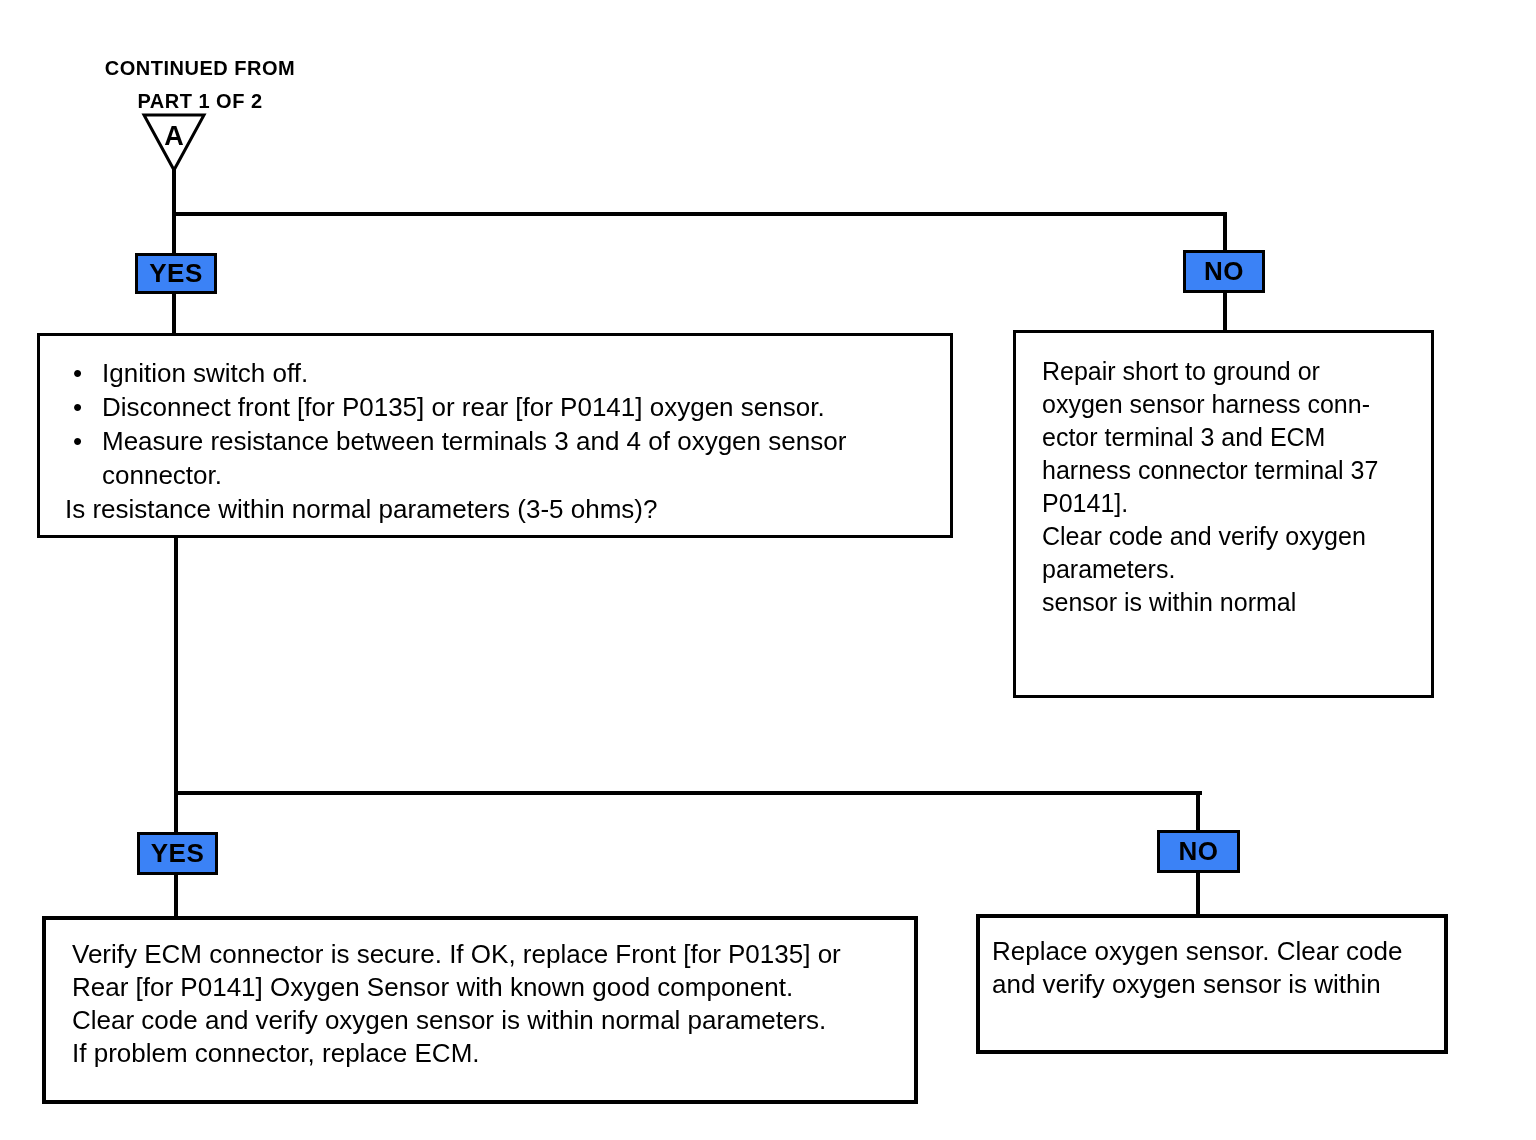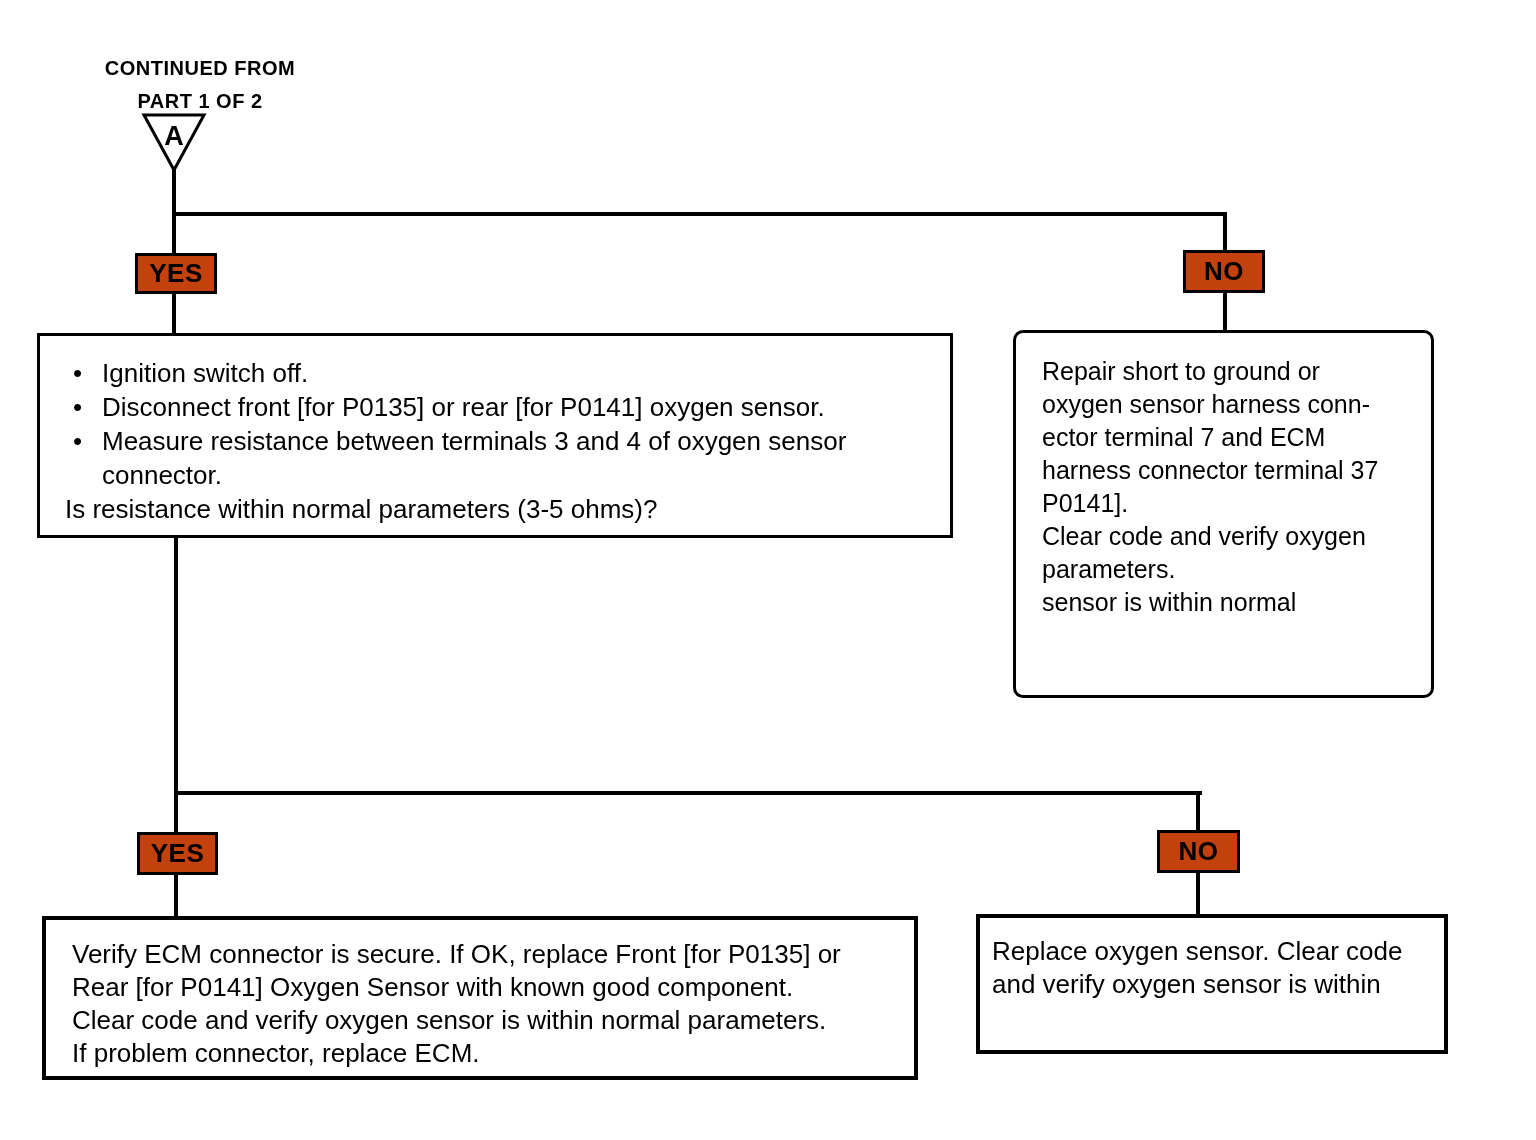--- a/index.html
+++ b/index.html
@@ -16,34 +16,34 @@
     letter-spacing:0.5px;
   }
   
   .tri-svg { position:absolute; left:139px; top:112px; }
   .tri-label {
     position:absolute; left:160px; top:121px; width:28px; text-align:center;
     font-weight:bold; font-size:27px;
   }
   
   .yn {
-    position:absolute; box-sizing:border-box; border:3px solid #000; background:#c2410c;
+    position:absolute; box-sizing:border-box; border:3px solid #000; background:#3b82f6;
     display:flex; align-items:center; justify-content:center;
     font-weight:bold; font-size:26px; letter-spacing:0.5px;
   }
   
   .pbox {
     position:absolute; box-sizing:border-box; border:3px solid #000; background:#fff;
     font-size:26px; line-height:34px;
   }
   .pbox.thick { border-width:4px; }
   .box1 { left:37px; top:333px; width:916px; height:205px; padding:20px 18px 0 25px; }
   .box2 { left:1013px; top:330px; width:421px; height:368px; padding:22px 8px 0 26px;
-          font-size:25px; line-height:33px;border-radius:10px; }
-  .box3 { left:42px;  top:916px; width:876px; height:164px; padding:18px 12px 16px 26px;
+          font-size:25px; line-height:33px; }
+  .box3 { left:42px;  top:916px; width:876px; height:188px; padding:18px 12px 16px 26px;
           line-height:33px; }
   .box4 { left:962px; top:914px; width:472px; height:140px; padding:17px 8px 0 12px;
           line-height:33px;margin-left:14px; }
   .bullet-row { display:flex; margin-left:8px; }
   .bullet-row .marker { flex:0 0 29px; }
 </style>
 </head>
 <body>
 
 <div class="page">
@@ -95,21 +95,21 @@
         <div>Measure resistance between terminals 3 and 4 of oxygen sensor</div>
         <div>connector.</div>
       </div>
     </div>
     <div>Is resistance within normal parameters (3-5 ohms)?</div>
   </div>
 
   <div class="pbox box2">
     <div>Repair short to ground or</div>
     <div>oxygen sensor harness conn-</div>
-    <div>ector terminal 7 and ECM</div>
+    <div>ector terminal 3 and ECM</div>
     <div>harness connector terminal 37</div>
     <div>P0141].</div>
     <div>Clear code and verify oxygen</div>
     <div>parameters.</div>
     <div>sensor is within normal</div>
   </div>
 
   <div class="yn" style="left:137px; top:832px; width:81px; height:43px;">
     <span>YES</span>
   </div>

